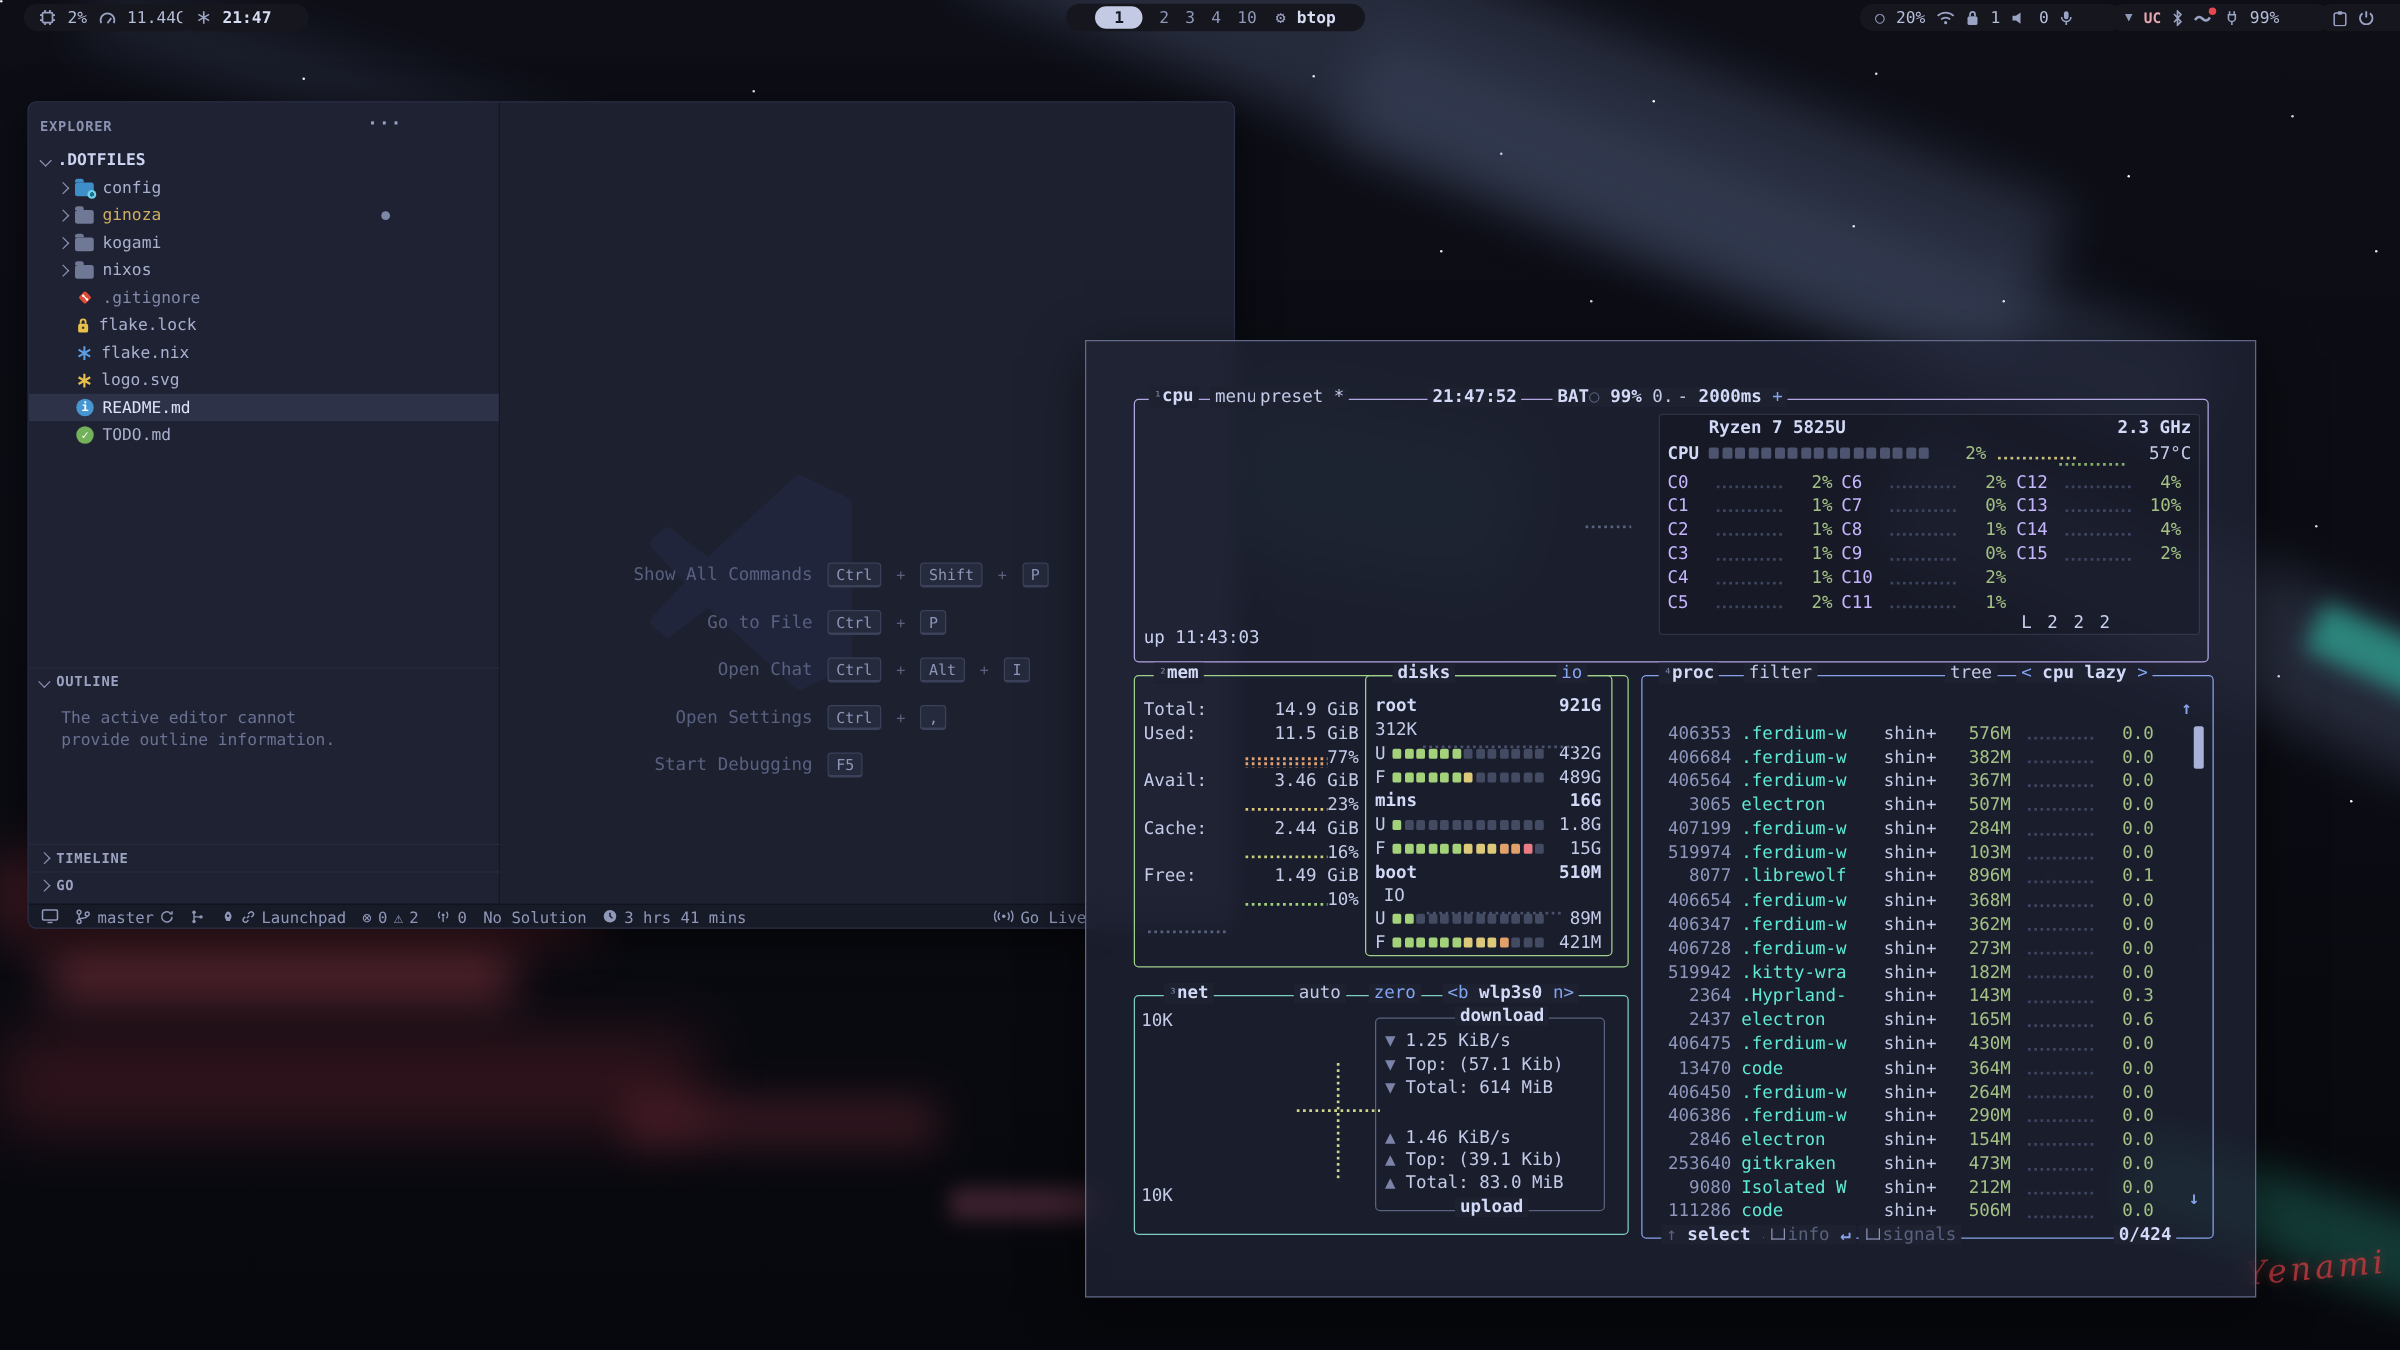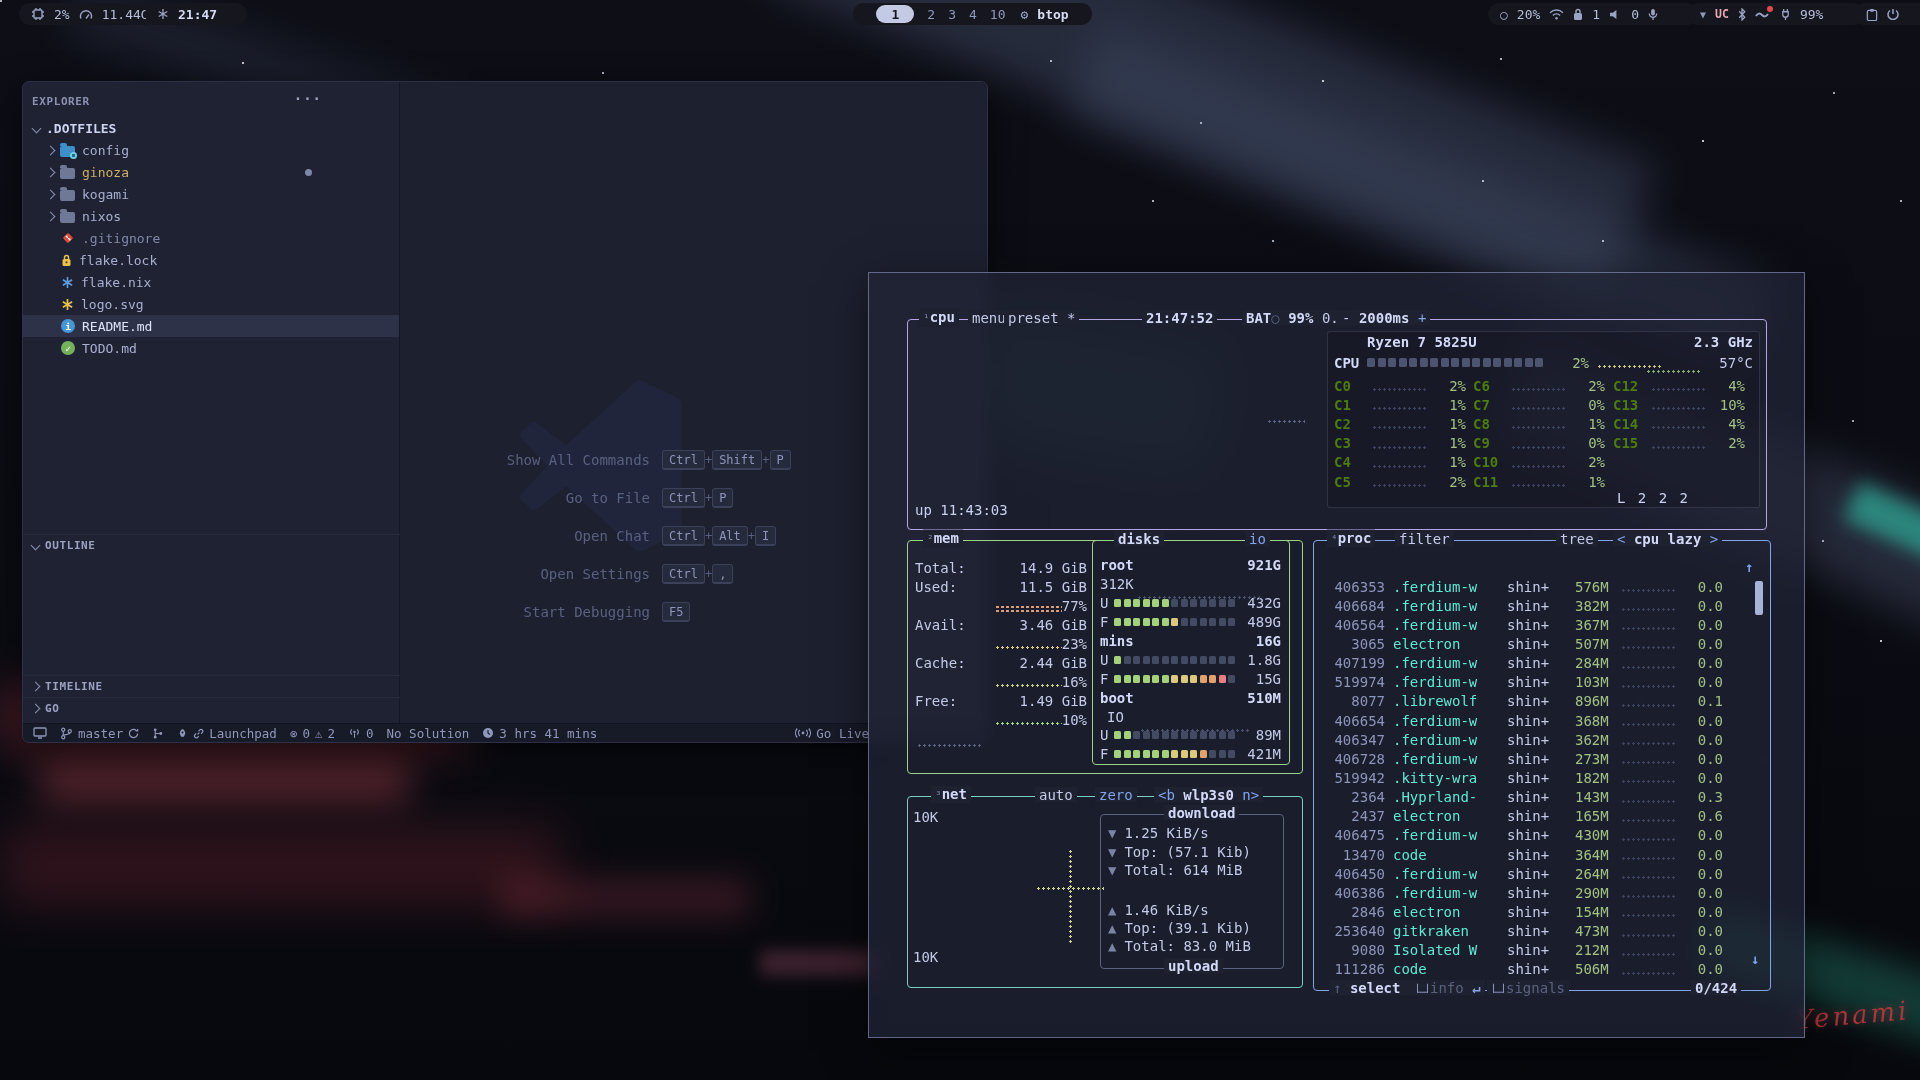--- a/index.html
+++ b/index.html
@@ -79,21 +79,21 @@
   .badge{width:14px;height:14px;border-radius:50%;display:flex;align-items:center;justify-content:center;
     font-size:9.5px;font-weight:bold;color:#fff}
   .badge.info{background:#4596d1}
   .badge.check{background:#73b25a}
   #outline-msg{position:absolute;left:26px;top:484px;width:250px;font-size:13px;line-height:18px;color:#6a7292}
   #editor{position:absolute;left:377px;top:0;width:587px;height:641px;background:#1d202f}
   #watermark{position:absolute;left:115px;top:292px;width:172px;height:184px;opacity:.85}
   #shortcuts{position:absolute;left:100px;top:368px;width:360px}
   .sc-row{display:flex;align-items:center;margin-bottom:18px}
   .sc-label{width:150px;text-align:right;color:#596180;font-size:14px;line-height:17px}
-  .sc-keys{display:flex;align-items:center;gap:0;margin-left:12px}
+  .sc-keys{display:flex;align-items:center;gap:12px;margin-left:12px}
   kbd{background:#252a3c;border:1px solid #3a4158;border-bottom-width:2px;border-radius:3px;color:#8d96b8;
     font-family:"DejaVu Sans Mono",monospace;font-size:12px;padding:0 6px;height:17px;display:flex;align-items:center}
   .plus{color:#596180;font-size:12px}
   #statusbar{position:absolute;left:0;top:641px;width:964px;height:19px;background:#171a27;border-top:1px solid #11131e;
     display:flex;align-items:center;gap:13px;padding:0 10px;font-size:12.5px;color:#8f98b8;box-sizing:border-box}
   .sb-item{display:flex;align-items:center;gap:5px;cursor:pointer;white-space:nowrap}
   .sb-right{margin-left:auto;margin-right:108px}
 
   
   #btop{position:absolute;left:868px;top:272px;width:935px;height:764px;z-index:20;
@@ -122,21 +122,21 @@
   #cpu-model-row .model{margin-left:33px;font-weight:bold;color:#d2daf8}
   #cpu-model-row .freq{margin-left:auto;font-weight:bold;color:#d2daf8}
   #cpu-meter-row{position:absolute;left:6px;top:21px;width:419px;height:19px;display:flex;align-items:center}
   #cpu-meter-row .lab{font-weight:bold;color:#d2daf8;width:33px}
   #cpu-meter-row .meter span{width:8px;height:9px}
   #cpu-meter-row .pct{width:46px;text-align:right}
   #cpu-meter-row .tdots{width:64px;margin:8px 4px 0 8px;--c:#c9c17a}
   #cpu-meter-row .temp{margin-left:auto;color:#c3cbe8}
   .corecol{position:absolute;top:44px;width:132px}
   .core{display:flex;align-items:center;height:19.2px}
-  .cname{width:36px;font-weight:bold;color:#4d7c0f}
+  .cname{width:36px;font-weight:normal;color:#c4b5fd}
   .cdots{flex:1;margin:8px 4px 0 2px}
   .cpct{width:34px;text-align:right;color:#a3c184}
   #load-row{position:absolute;left:289px;top:158px;color:#c8d2f0;letter-spacing:2px}
   #uptime{position:absolute;left:46px;top:229px;color:#c8d2f0}
   #cpu-hilbert{position:absolute;left:398px;top:146px;width:38px;--c:#59627f}
   #c12-dots{position:absolute;left:777px;top:96px;width:54px;--c:#a3d27a;opacity:.8}
   
   #mem-rows{position:absolute;left:46px;top:285px;width:172px}
   .mrow .l1{display:flex;justify-content:space-between;height:19px;align-items:center}
   .mrow .l2{display:flex;height:19px;align-items:center}
@@ -381,20 +381,21 @@
       </div>
       <div class="xrow file">
         <span class="fi badge check">✓</span>
         <span>TODO.md</span>
       </div>
     </div>
     <div class="sec-head" style="top:452px">
       <span class="chev d"></span>
       <span>OUTLINE</span>
     </div>
+    <div id="outline-msg">The active editor cannot provide outline information.</div>
     <div class="sec-head" style="top:593px">
       <span class="chev r"></span>
       <span>TIMELINE</span>
     </div>
     <div class="sec-head" style="top:615px">
       <span class="chev r"></span>
       <span>GO</span>
     </div>
   </div>
 

